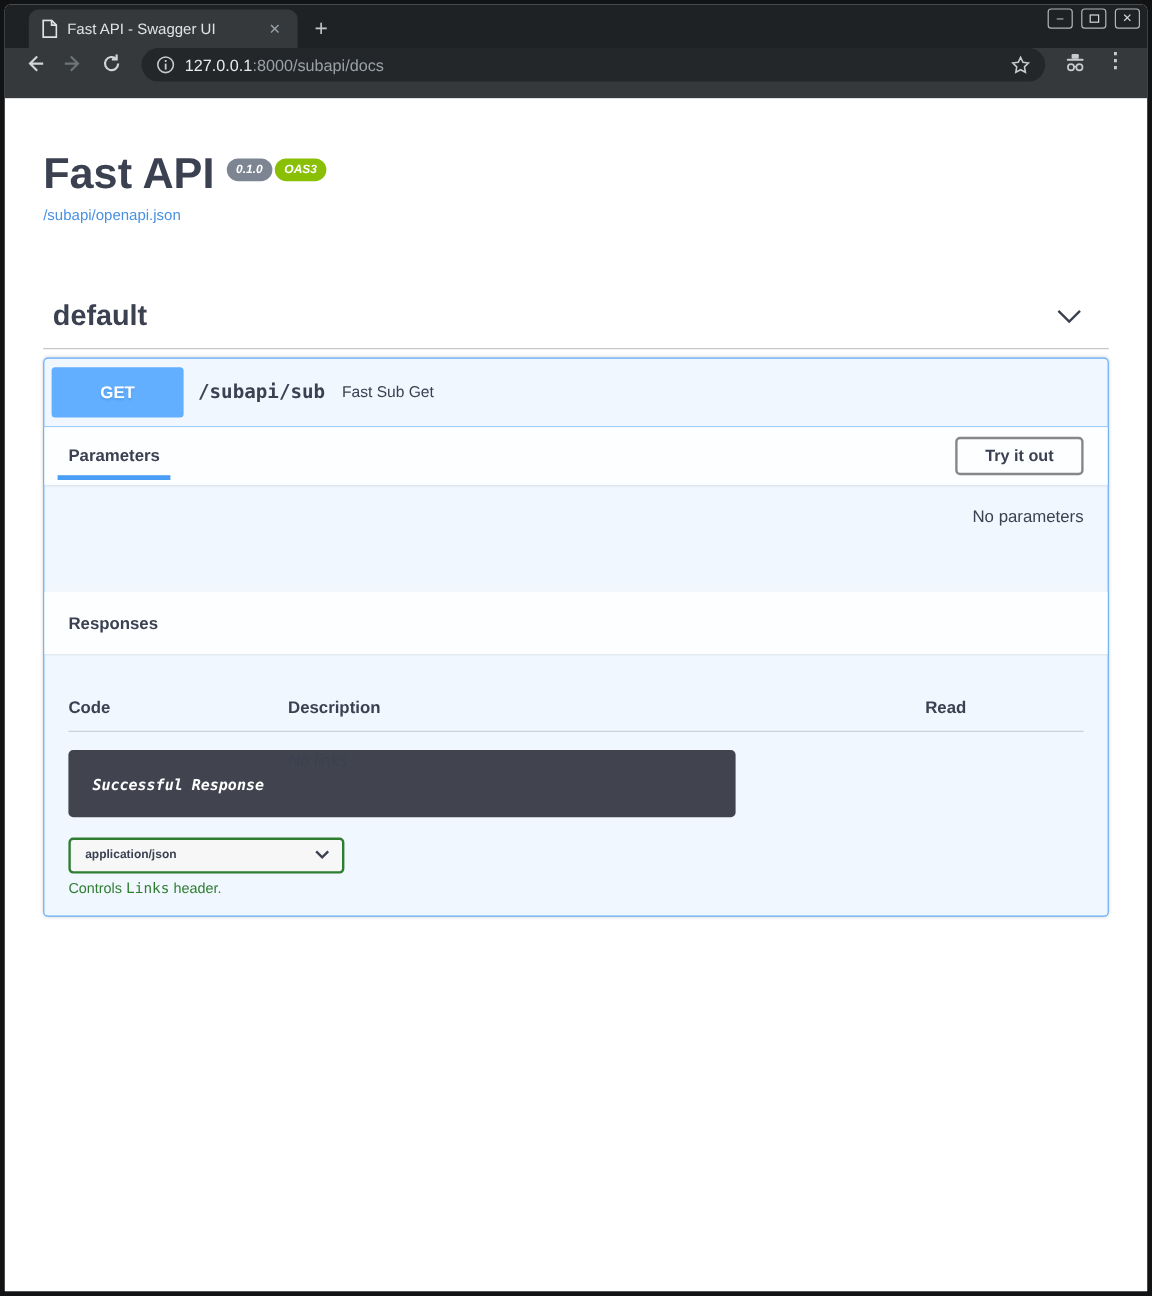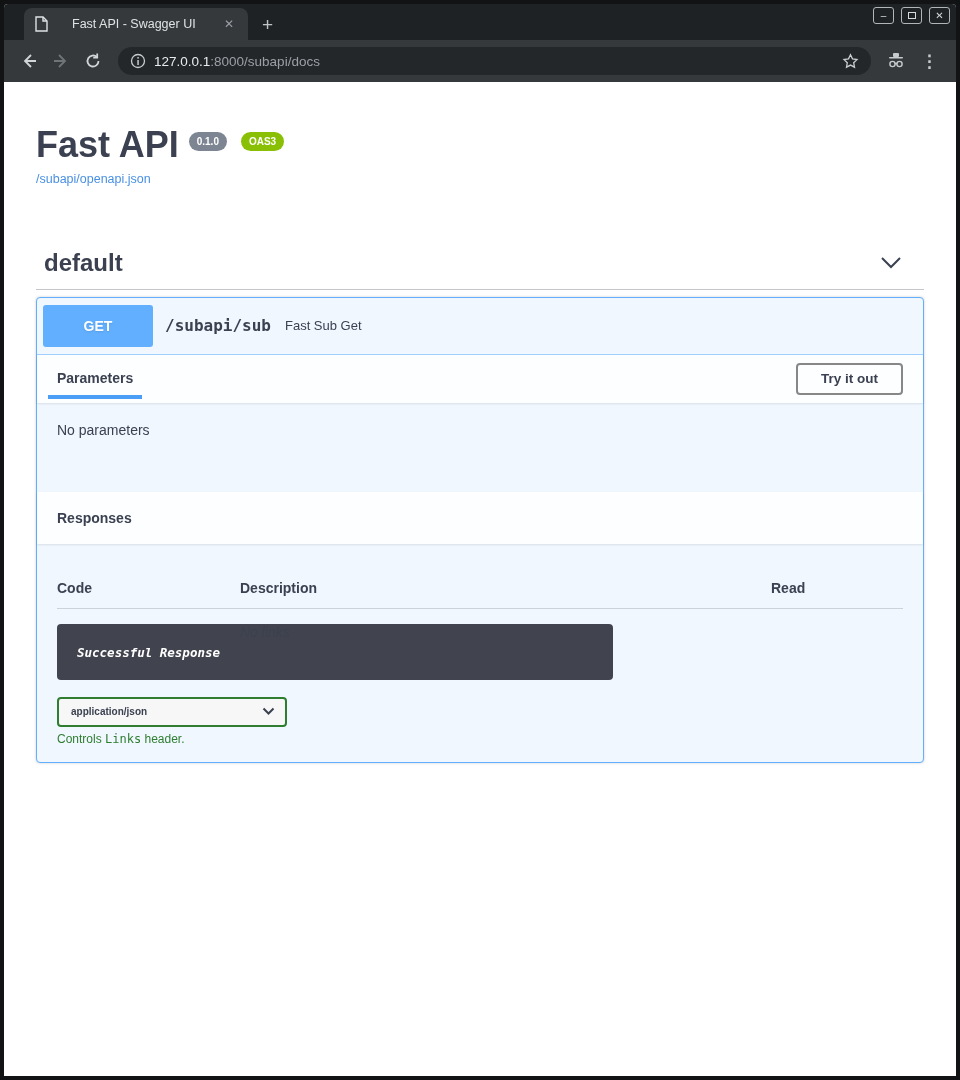--- a/index.html
+++ b/index.html
@@ -14,44 +14,44 @@
   }
   *{box-sizing:border-box;margin:0;padding:0;}
   html,body{width:960px;height:1080px;overflow:hidden;background:#101214;
     font-family:"Liberation Sans",sans-serif;}
   .window{width:960px;height:1080px;border:4px solid #111315;border-radius:8px 8px 0 0;
     display:flex;flex-direction:column;background:#fff;overflow:hidden;}
 
   
   .titlebar{height:36px;background:#1f2224;display:flex;align-items:flex-end;position:relative;flex:none;}
   .tab{width:224px;height:32px;margin-left:20px;background:#35393c;border-radius:8px 8px 0 0;
-    display:flex;align-items:center;padding:0 10px;gap:24px;}
+    display:flex;align-items:center;padding:0 10px;gap:8px;}
   .tab-title{color:#e0e2e3;font-size:12.5px;white-space:nowrap;overflow:hidden;flex:1;}
   .tab-close{color:#9aa0a6;font-size:12px;line-height:1;padding:2px 4px;cursor:default;}
   .newtab{color:#c0c3c6;font-size:19px;margin:0 0 6px 14px;line-height:1;}
   .win-controls{position:absolute;top:3px;right:6px;display:flex;gap:7px;}
   .win-btn{width:21px;height:17px;border:1px solid #b3b6b8;border-radius:3px;color:#d6d8da;
     display:flex;align-items:center;justify-content:center;font-size:10px;line-height:1;}
   .win-btn .maxbox{width:8px;height:7px;border:1px solid #d6d8da;display:block;}
 
   
-  .toolbar{height:42px;background:#35393c;display:flex;align-items:center;padding:0 12px;gap:6px;flex:none;}
+  .toolbar{height:42px;background:#35393c;display:flex;padding:0 12px;gap:6px;flex:none;}
   .nav-ic{width:26px;height:26px;display:flex;align-items:center;justify-content:center;flex:none;}
   .omnibox{flex:1;height:28px;background:#24272a;border-radius:14px;display:flex;align-items:center;
     padding:0 12px;margin:0 6px;gap:8px;min-width:0;}
   .url{font-size:13.5px;white-space:nowrap;overflow:hidden;flex:1;}
   .url .host{color:#e8eaed;}
   .url .rest{color:#9aa0a6;}
   .menu-dots{color:#c8cbce;font-size:17px;font-weight:bold;padding:0 6px;}
 
   
   .page{flex:1;background:#fff;color:var(--text-dark);overflow:hidden;padding:44px 32px 0 32px;}
   .title-row{display:flex;align-items:flex-start;gap:8px;}
   h1.api-title{font-size:36px;font-weight:bold;color:var(--text-dark);line-height:1.05;}
-  .badges{display:flex;gap:14px;margin-top:6px;margin-left:2px;}
+  .badges{display:flex;gap:2px;margin-top:6px;margin-left:2px;font-style:italic;}
   .pill{color:#fff;font-size:10px;font-weight:bold;padding:3px 8px;border-radius:57px;line-height:1.3;}
   .pill.version{background:var(--version-gray);}
   .pill.oas{background:var(--oas-green);}
   .spec-link{display:inline-block;margin-top:8px;font-size:12.5px;color:var(--link-blue);text-decoration:none;}
 
   .tag-row{margin-top:56px;display:flex;align-items:center;justify-content:space-between;
     padding:6px 8px 12px 8px;border-bottom:1px solid rgba(59,65,81,.3);}
   .tag-name{font-size:24px;font-weight:bold;color:var(--text-dark);}
   .tag-chevron{margin-right:14px;}
 
@@ -65,21 +65,21 @@
     margin-left:12px;}
   .op-desc{font-size:13px;color:var(--text-dark);margin-left:14px;}
 
   .section-header{background:rgba(255,255,255,.85);box-shadow:0 1px 2px rgba(0,0,0,.1);
     display:flex;align-items:center;justify-content:space-between;padding:8px 20px;min-height:48px;}
   .param-tab{position:relative;font-size:14px;font-weight:bold;color:var(--text-dark);padding-bottom:2px;}
   .param-tab::after{content:"";position:absolute;left:-9px;bottom:-11px;width:94px;height:4px;
     background:var(--tab-underline);}
   .tryout-btn{border:2px solid #878787;border-radius:4px;background:transparent;color:var(--text-dark);
     font-family:"Liberation Sans",sans-serif;font-size:13.5px;font-weight:bold;padding:5px 23px;line-height:1.3;}
-  .params-body{min-height:89px;padding:18px 20px;}
+  .params-body{min-height:89px;padding:18px 20px;text-align:right;}
   .no-params{font-size:14px;color:var(--text-dark);}
   .responses-header{min-height:52px;}
   .responses-title{font-size:14px;font-weight:bold;color:var(--text-dark);}
 
   .responses-body{padding:18px 20px 16px 20px;}
   .resp-table{display:grid;grid-template-columns:183px 531px 1fr;}
   .resp-th{font-size:14px;font-weight:bold;color:var(--text-dark);padding:18px 0 12px 0;
     border-bottom:1px solid rgba(59,65,81,.2);}
   .resp-td{padding-top:15px;font-size:14px;color:var(--text-dark);}
   .resp-desc-box{width:556px;background:var(--response-dark);border-radius:4px;padding:20px 20px;}

